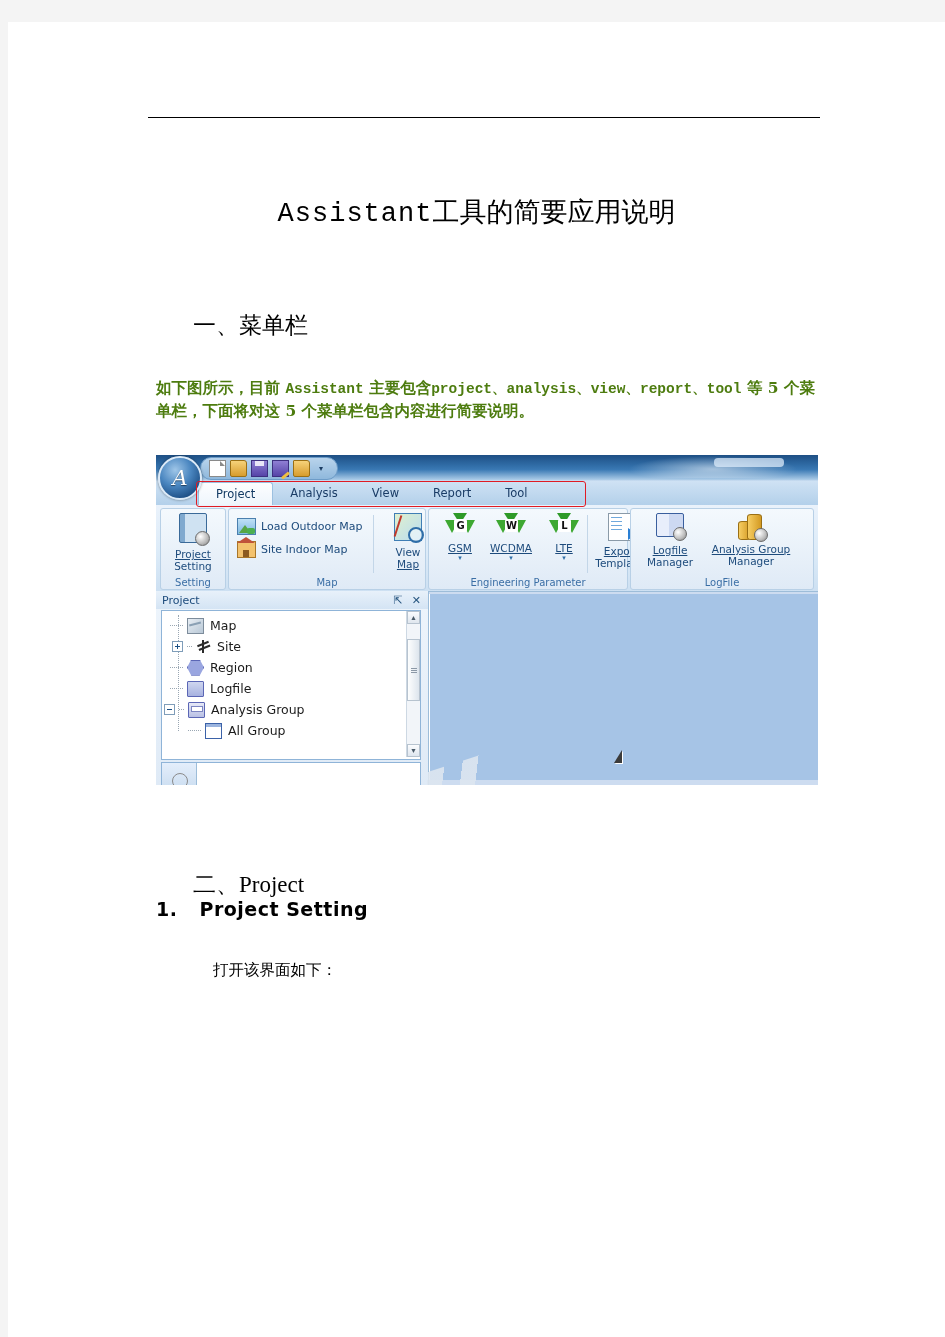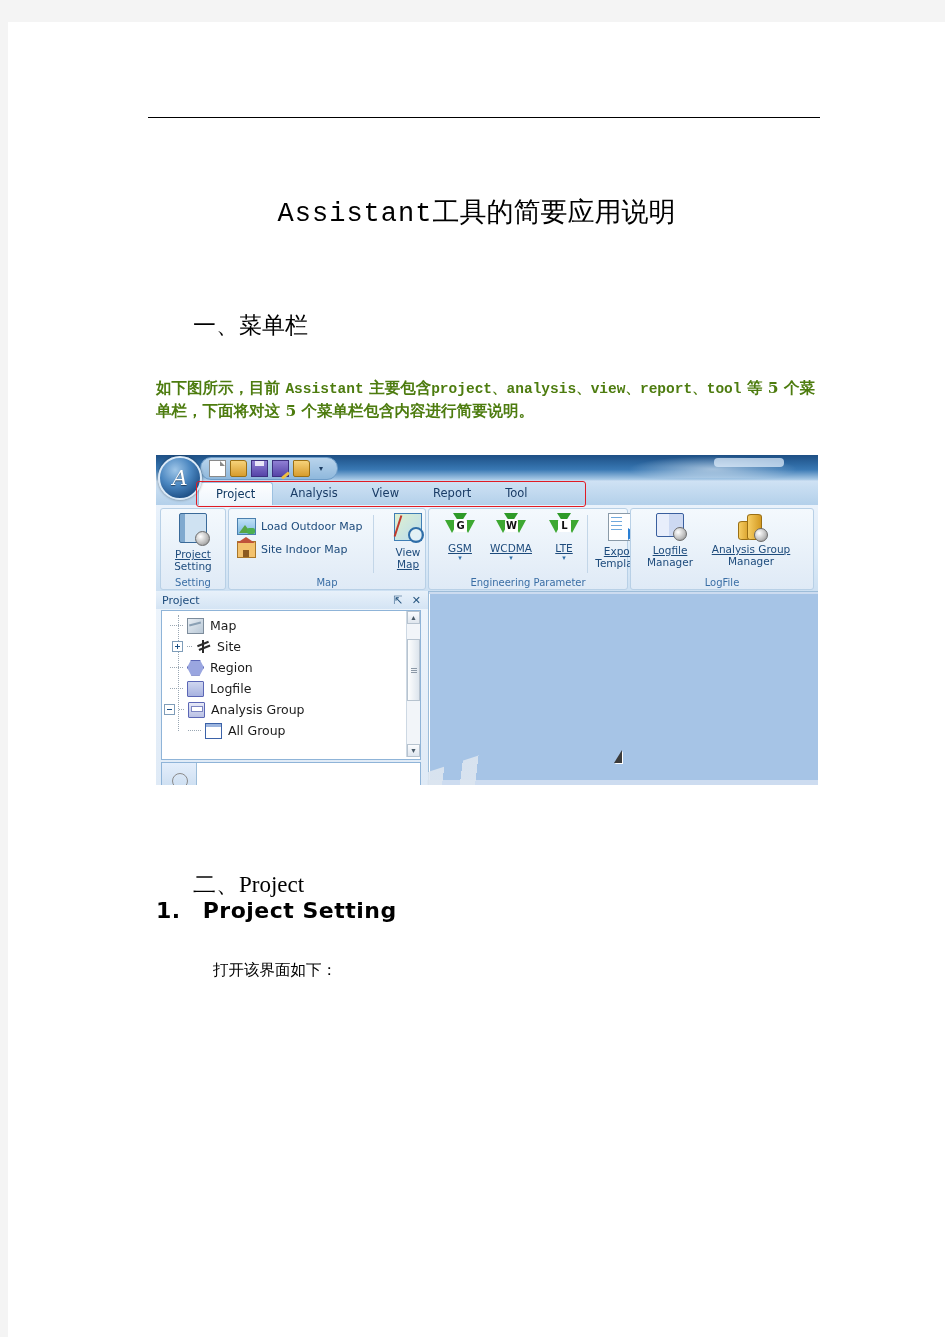--- a/index.html
+++ b/index.html
@@ -43,21 +43,21 @@
     font-size:15.5px; color:#4d7c0f; line-height:22px;
     font-family:"DejaVu Serif", serif;
     font-weight:bold;
   }
   .p1{ left:148px; top:355px; width:670px; }
   .mono{ font-family:"Liberation Mono", monospace; font-size:14.5px; }
 
   .h2{
     position:absolute; left:148px; top:876px;
     font-family:"DejaVu Sans", sans-serif;
-    font-weight:bold; font-size:22px; color:#000;
+    font-weight:bold; font-size:19px; color:#000;
     letter-spacing:.5px;
   }
   .h2 .num{ margin-right:22px; }
 
   .p2{
     position:absolute; left:205px; top:938px;
     font-size:15.5px; color:#000;
     font-family:"DejaVu Serif", serif;
   }
 

